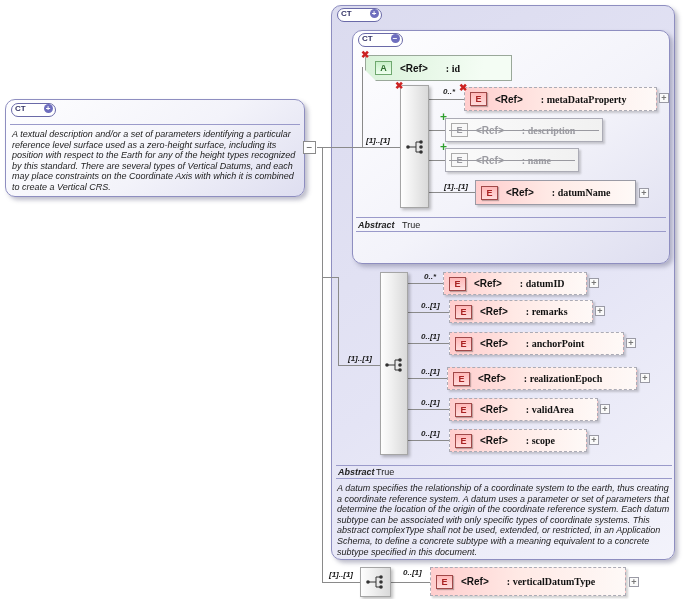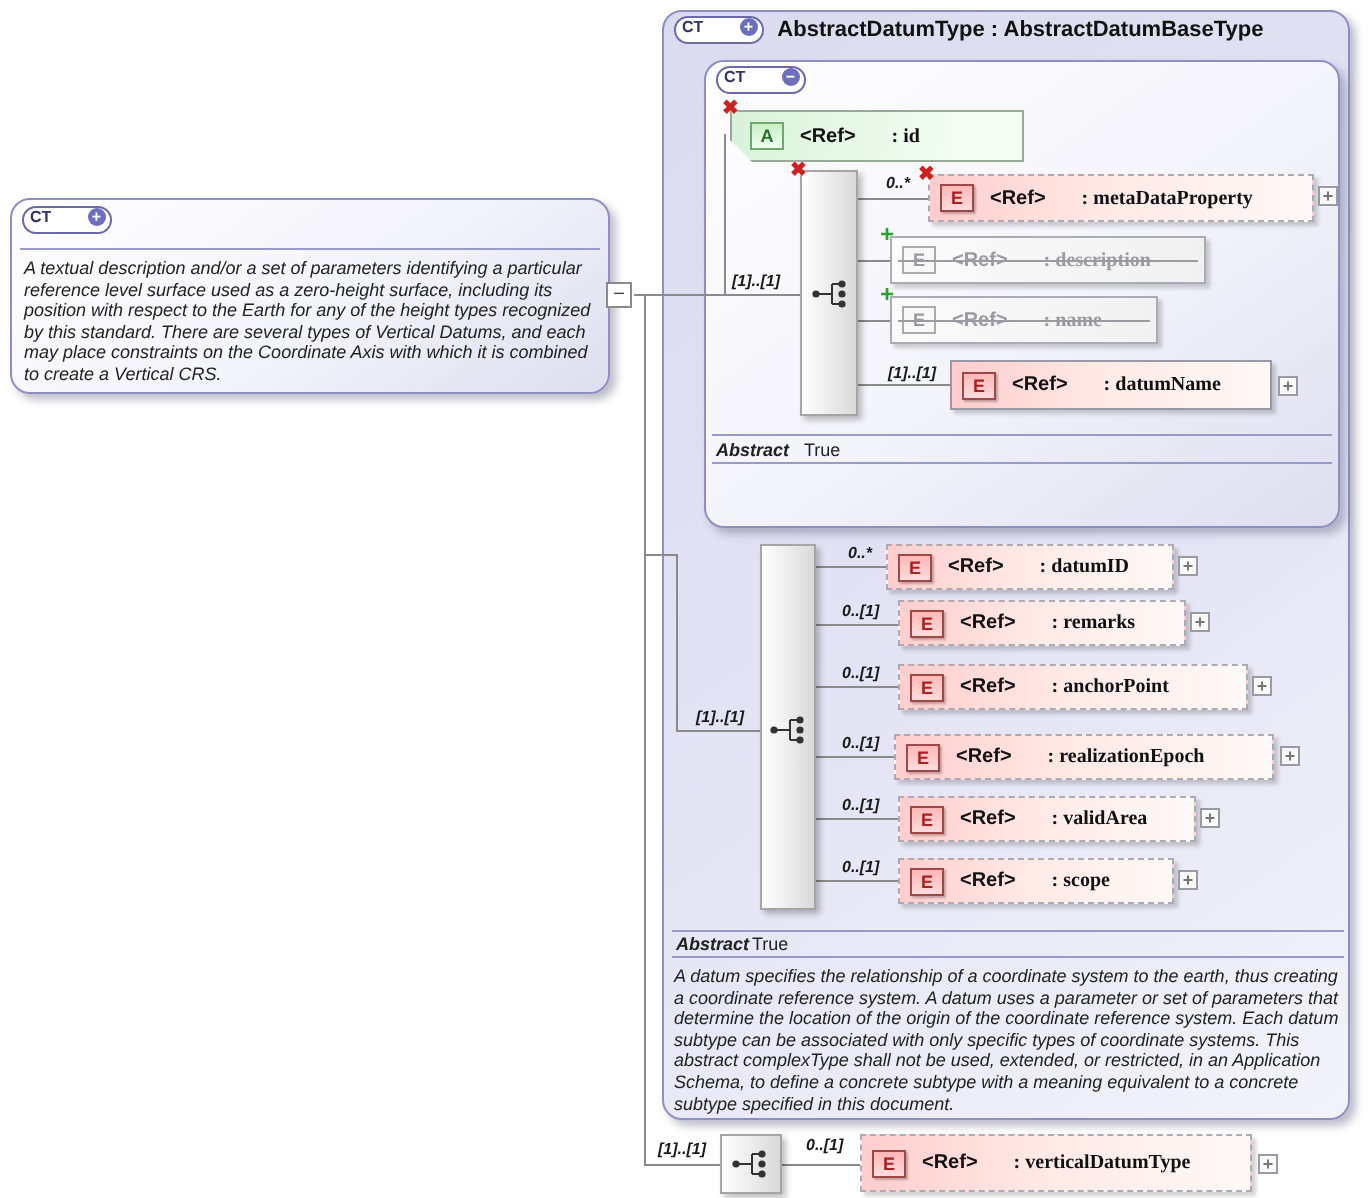--- a/index.html
+++ b/index.html
@@ -88,21 +88,20 @@
     </span>
   </div>
   <div class="sep" style="left:10px;top:124px;width:290px;"></div>
   <div class="desc" style="left:12px;top:129px;width:289px;">A textual description and/or a set of parameters identifying a particular reference level surface used as a zero-height surface, including its position with respect to the Earth for any of the height types recognized by this standard. There are several types of Vertical Datums, and each may place constraints on the Coordinate Axis with which it is combined to create a Vertical CRS.</div>
 
   <div class="hdr" style="left:337px;top:8px;">
     <span class="ct-badge">
       <span class="ct-text">CT</span>
       <span class="ct-circle">+</span>
     </span>
-    <span class="title">AbstractDatumType : AbstractDatumBaseType</span>
   </div>
 
   <div class="hdr" style="left:358px;top:33px;">
     <span class="ct-badge">
       <span class="ct-text">CT</span>
       <span class="ct-circle">−</span>
     </span>
   </div>
 
   <div class="line" style="left:317px;top:147px;width:83px;height:1px;"></div>

